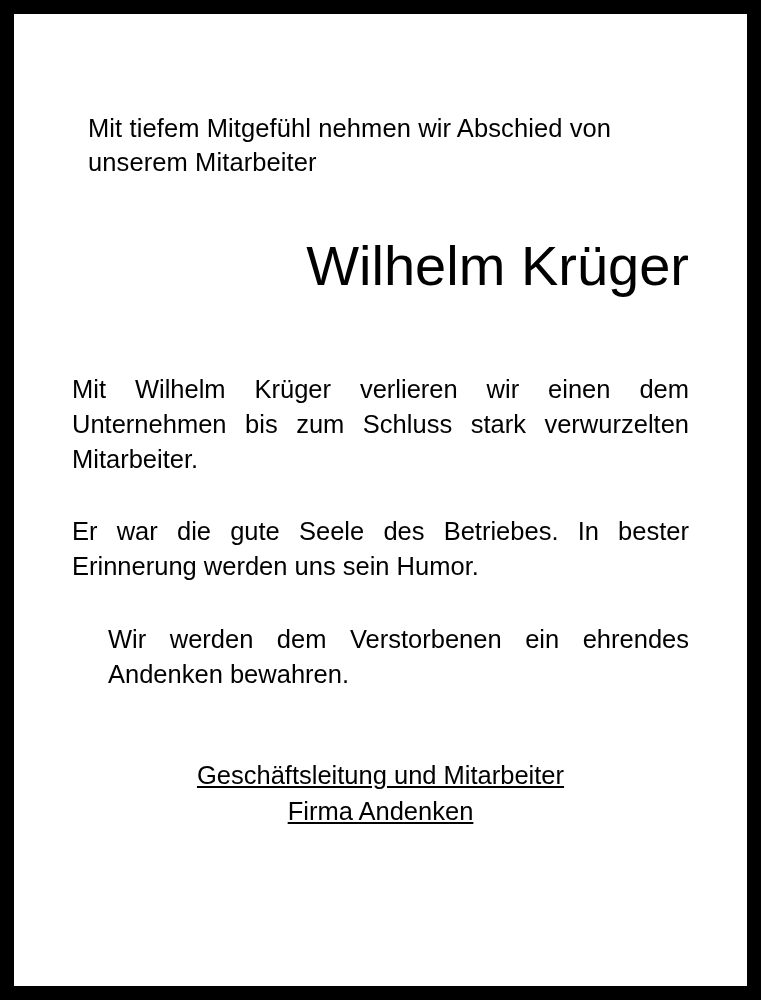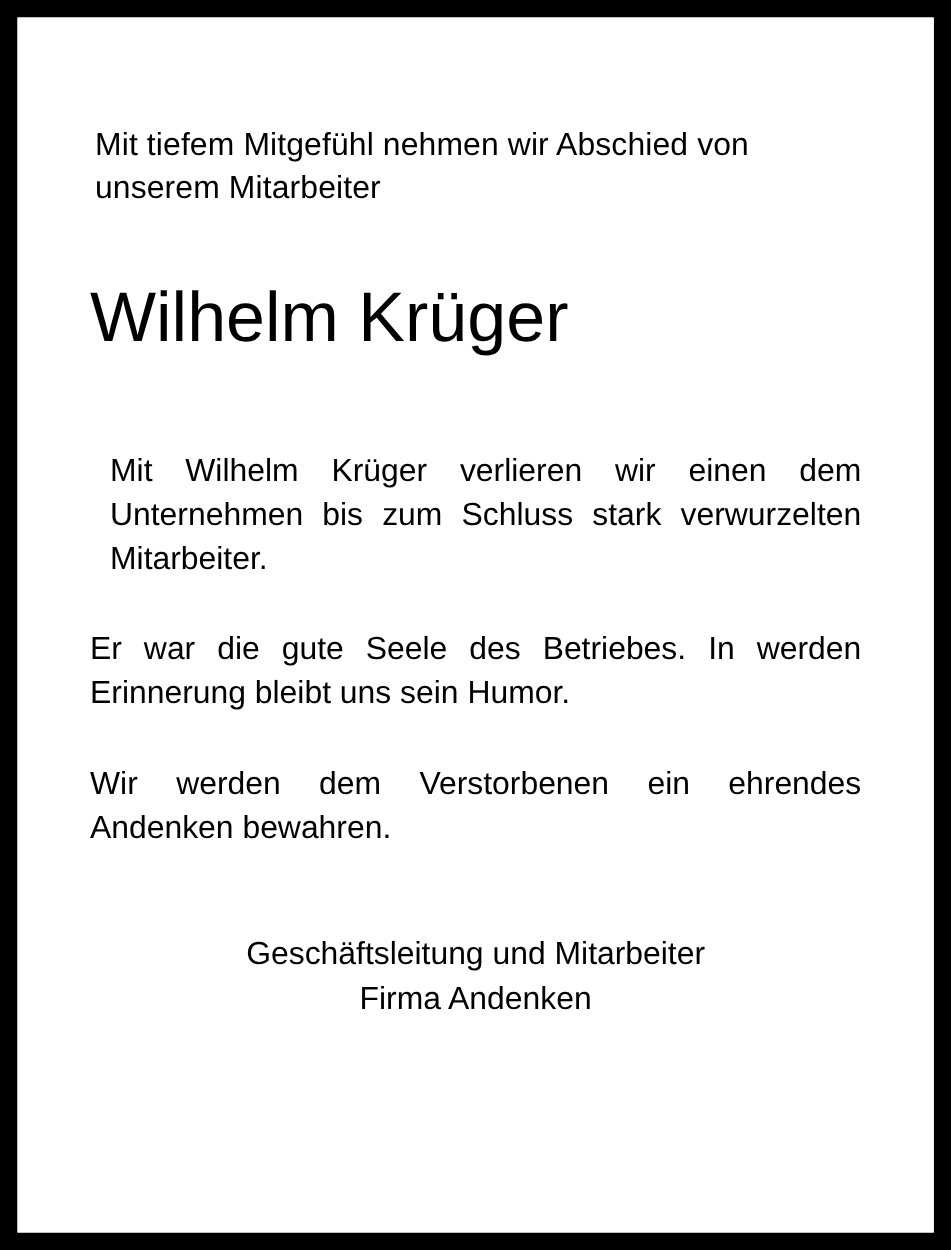--- a/index.html
+++ b/index.html
@@ -27,61 +27,61 @@
     width: 100%;
     height: 100%;
     background: #ffffff;
     padding: 82px 58px 40px 58px;
   }
   .intro {
     font-size: 25.5px;
     line-height: 1.33;
     text-align: left;
     letter-spacing: 0.1px;
-    margin: 4px;
+    margin: 16px;
   }
   .name {
     font-size: 56px;
     line-height: 1.1;
-    text-align: left;
+    text-align: right;
     margin: 55px 0 0 0;
     letter-spacing: 0px;
     font-weight: 400;
   }
   .body-block {
     font-size: 25.5px;
     line-height: 1.37;
     text-align: justify;
     text-align-last: left;
     margin: 0;
   }
-  .para-1 { margin-top: 76px; margin-left: 16px; }
+  .para-1 { margin-top: 76px; }
   .para-2 { margin-top: 37px; }
-  .para-3 { margin-top: 38px; }
+  .para-3 { margin-top: 38px; margin-left: 36px; }
   .signature {
     margin-top: 66px;
     text-align: center;
     font-size: 25.5px;
     line-height: 1.41;
   }
-  .sig-line { display: block; }
+  .sig-line { display: block; text-decoration: underline; }
 </style>
 </head>
 <body>
 
 <div class="obituary-frame">
   <div class="obituary-inner">
 
     <p class="intro">Mit tiefem Mitgefühl nehmen wir Abschied von unserem Mitarbeiter</p>
 
     <h1 class="name">Wilhelm Krüger</h1>
 
     <p class="body-block para-1">Mit Wilhelm Krüger verlieren wir einen dem Unternehmen bis zum Schluss stark verwurzelten Mitarbeiter.</p>
 
-    <p class="body-block para-2">Er war die gute Seele des Betriebes. In werden Erinnerung bleibt uns sein Humor.</p>
+    <p class="body-block para-2">Er war die gute Seele des Betriebes. In bester Erinnerung werden uns sein Humor.</p>
 
     <p class="body-block para-3">Wir werden dem Verstorbenen ein ehrendes Andenken bewahren.</p>
 
     <div class="signature">
       <span class="sig-line">Geschäftsleitung und Mitarbeiter</span>
       <span class="sig-line">Firma Andenken</span>
     </div>
 
   </div>
 </div>

